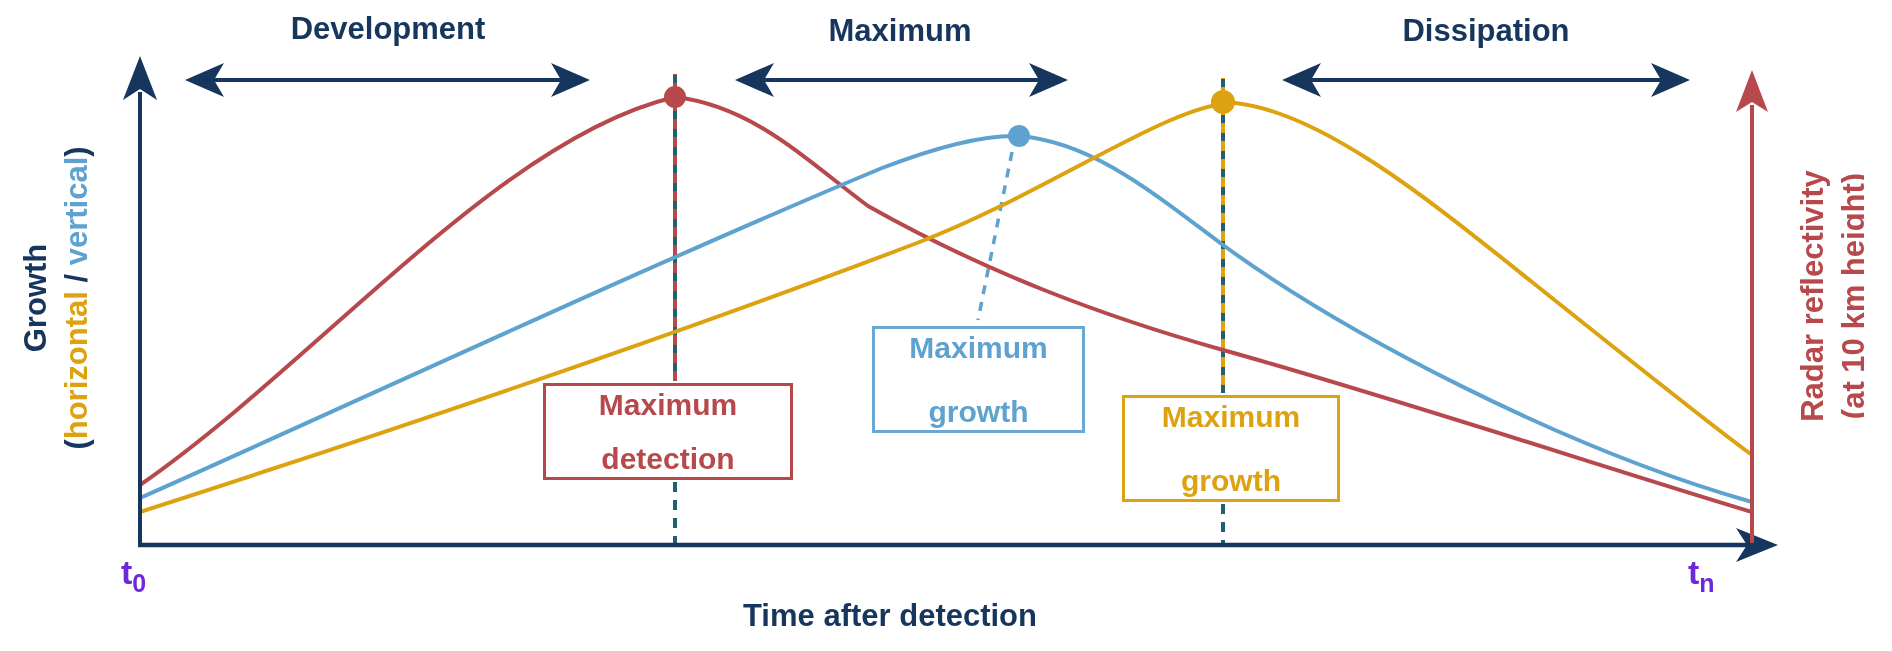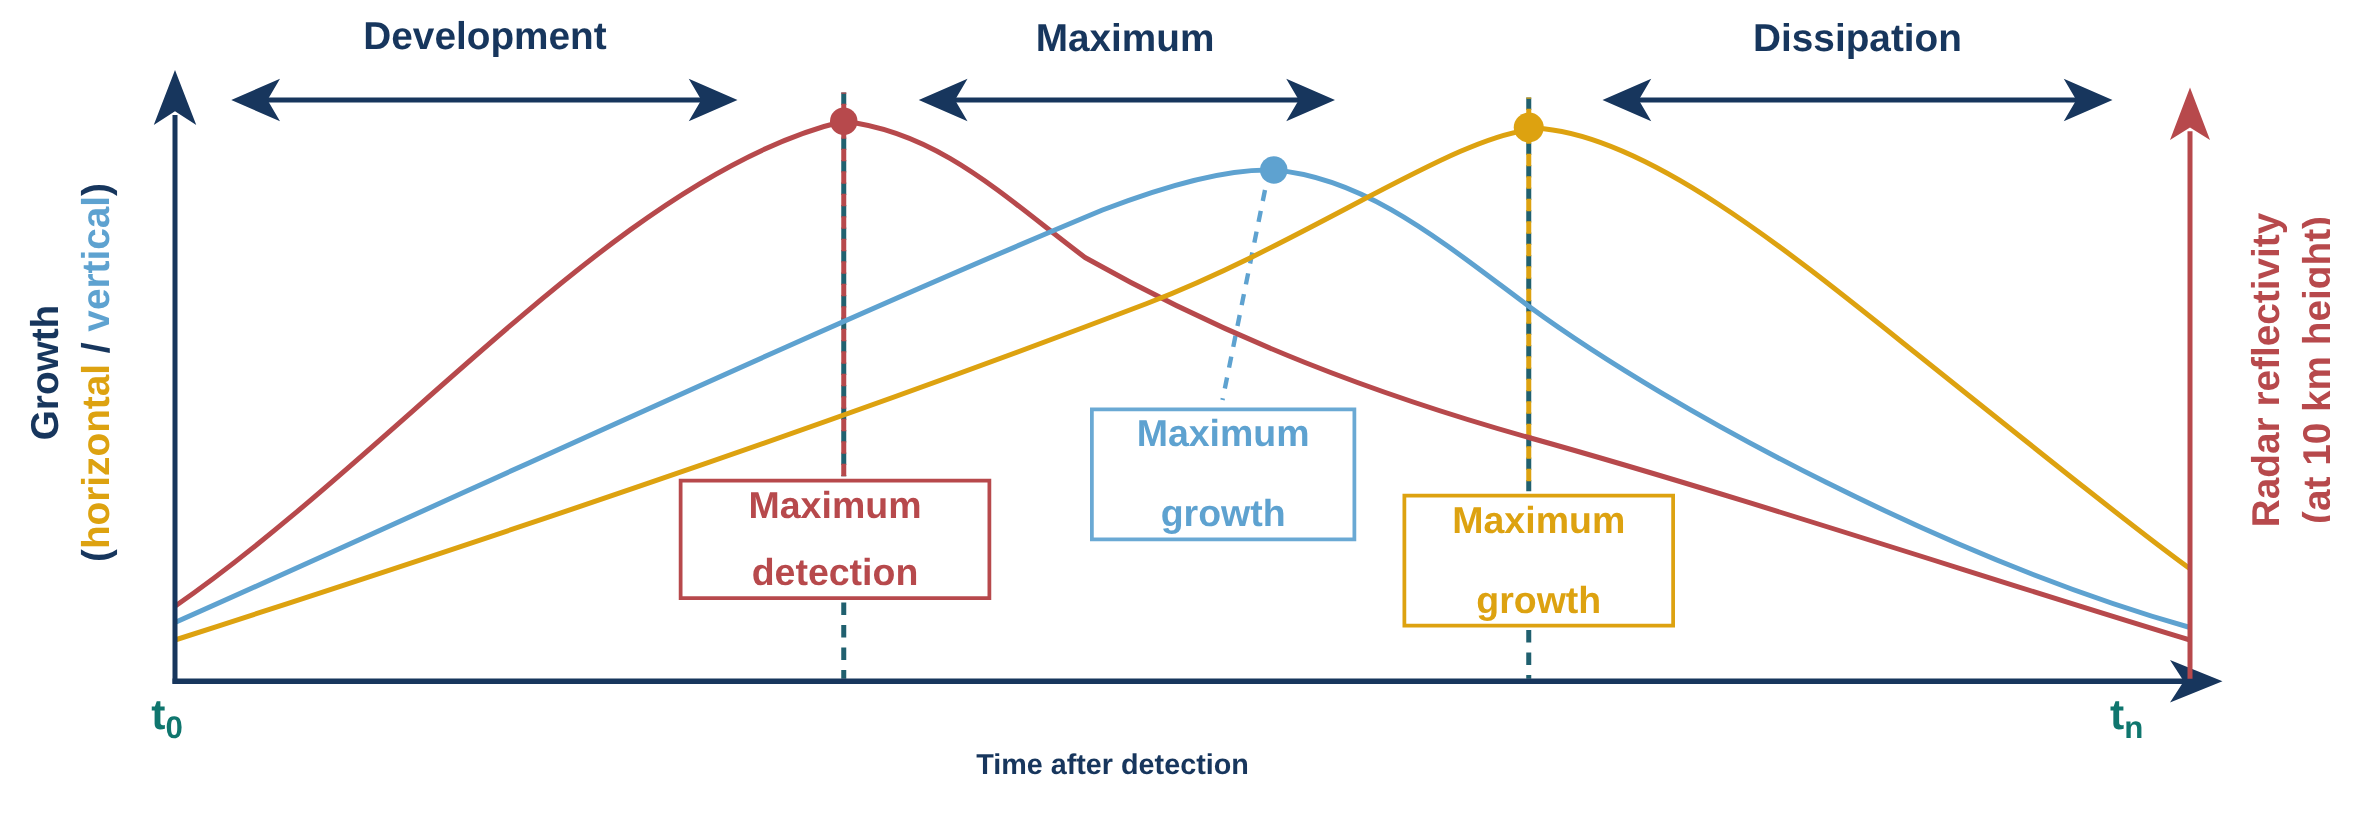--- a/index.html
+++ b/index.html
@@ -17,23 +17,23 @@
   .lblue{color:#5ea2d0;}
   .navy{color:#17365d;}
   .ann-box{
     position:absolute;background:#ffffff;border:3px solid;box-sizing:border-box;
     display:flex;flex-direction:column;align-items:center;justify-content:space-between;
     font-size:30px;line-height:37px;text-align:center;
   }
   .box-red{border-color:#b7494c;color:#b7494c;}
   .box-blue{border-color:#6aa9d4;color:#5ea2d0;}
   .box-amber{border-color:#dda210;color:#dda210;}
-  .tick{font-size:34px;color:#0f766e;}
+  .tick{font-size:34px;color:#6d28d9;}
   .tick sub{font-size:25px;}
-  .xaxis-title{font-size:23px;transform:translateX(-50%);color:#17365d;}
+  .xaxis-title{font-size:31px;transform:translateX(-50%);color:#17365d;}
 </style>
 </head>
 <body>
 
 <div class="stage">
 
   <svg width="1892" height="651" viewBox="0 0 1892 651">
 
     <g>
       <line x1="675" y1="74" x2="675" y2="381" stroke="#20606f" stroke-width="4" stroke-dasharray="10 8"></line>

